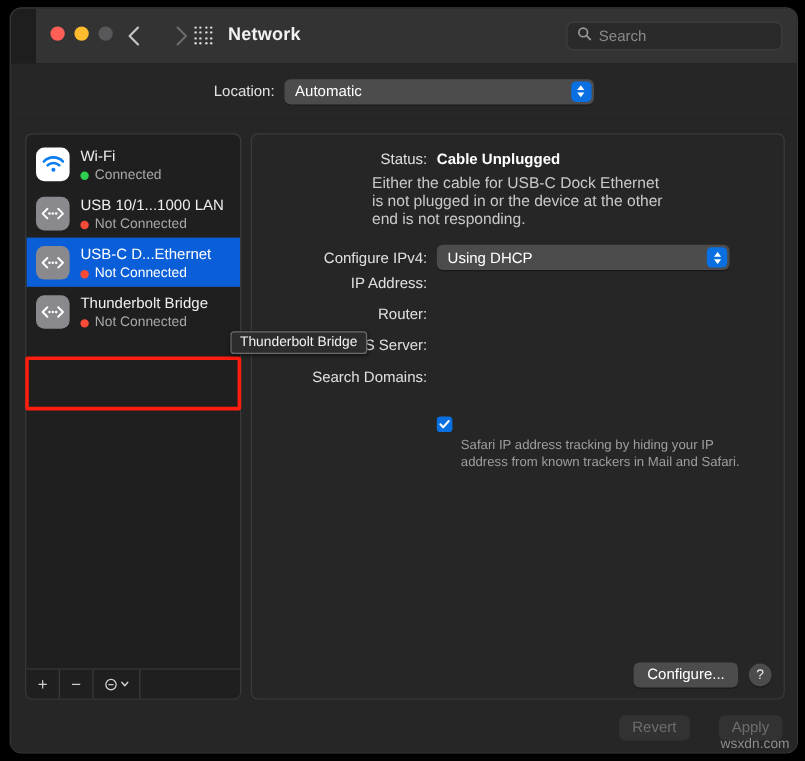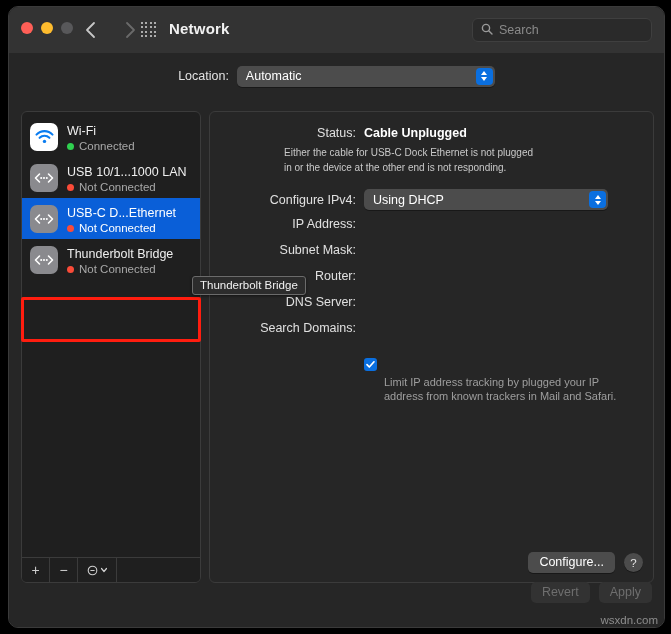--- a/index.html
+++ b/index.html
@@ -25,20 +25,21 @@
     border-radius: 10px;
     overflow: hidden;
   }
 
   
   .toolbar {
     position: relative;
     height: 46px;
     background: #333333;
     border-bottom: 1px solid #0e0e0e;
+    margin-left: 21px;
   }
   .traffic {
     position: absolute;
     left: 12px;
     top: 15px;
     display: flex;
     gap: 8px;
   }
   .light {
     width: 12px;
@@ -296,21 +297,21 @@
     top: 12px;
     width: 443px;
     height: 470px;
     background: #262626;
     border: 1px solid #3b3b3b;
     border-radius: 6px;
   }
 
   .field-row {
     display: flex;
-    align-items: center;
+    align-items: flex-start;
     margin-bottom: 2px;
   }
   .field-label {
     width: 154px;
     text-align: right;
     font-size: 12.5px;
     color: #e0e0e0;
     padding-right: 8px;
     box-sizing: border-box;
     flex: none;
@@ -318,23 +319,23 @@
   }
   .field-value {
     font-size: 12.5px;
     color: #ffffff;
     line-height: 18px;
   }
   .field-value.bold { font-weight: bold; }
 
   .rows { padding-top: 12px; }
   .status-desc {
-    margin: 3px 0 0 74px;
+    margin: 3px 0 0 100px;
     width: 250px;
-    font-size: 10px;
+    font-size: 13px;
     color: #c9c9c9;
     line-height: 15px;
   }
 
   .ipv4-row { margin-top: 14px; align-items: center; }
   #ipv4-popup { width: 244px; }
 
   .blank-row { height: 24px; }
 
   .limit-block {
@@ -395,23 +396,23 @@
     display: flex;
     align-items: center;
     justify-content: center;
     box-shadow: 0 1px 0 rgba(0,0,0,.35);
   }
 
   
   .bottom-bar {
     position: absolute;
     right: 12px;
-    bottom: 24px;
-    display: flex;
-    gap: 9px;
+    bottom: 10px;
+    display: flex;
+    gap: 24px;
   }
   .btn.disabled {
     background: #323232;
     color: #6e6e6e;
     box-shadow: none;
   }
 
   
   .tooltip {
     position: absolute;
@@ -621,45 +622,41 @@
                 <span class="dn"></span>
             </span>
           </div>
         </div>
 
         <div class="field-row blank-row">
           <span class="field-label">IP Address:</span>
           <span class="field-value"></span>
         </div>
         <div class="field-row blank-row">
-          <span class="field-label">Subnet Mask:</span>
-          <span class="field-value"></span>
-        </div>
-        <div class="field-row blank-row">
           <span class="field-label">Router:</span>
           <span class="field-value"></span>
         </div>
         <div class="field-row blank-row">
           <span class="field-label">DNS Server:</span>
           <span class="field-value"></span>
         </div>
         <div class="field-row blank-row">
           <span class="field-label">Search Domains:</span>
           <span class="field-value"></span>
         </div>
 
         <div class="limit-block">
           <div class="check-line">
             <span class="checkbox">
               <svg width="11" height="11" viewBox="0 0 11 11">
                   <polyline points="2,5.6 4.3,8 9,2.8" fill="none" stroke="#fff" stroke-width="1.7" stroke-linecap="round" stroke-linejoin="round"></polyline>
                 </svg>
             </span>
           </div>
-          <div class="limit-desc">Limit IP address tracking by plugged your IP address from known trackers in Mail and Safari.</div>
+          <div class="limit-desc">Safari IP address tracking by hiding your IP address from known trackers in Mail and Safari.</div>
         </div>
 
       </div>
 
       <div class="detail-footer">
         <button class="btn">Configure...</button>
         <span class="help-btn">?</span>
       </div>
     </div>
 

